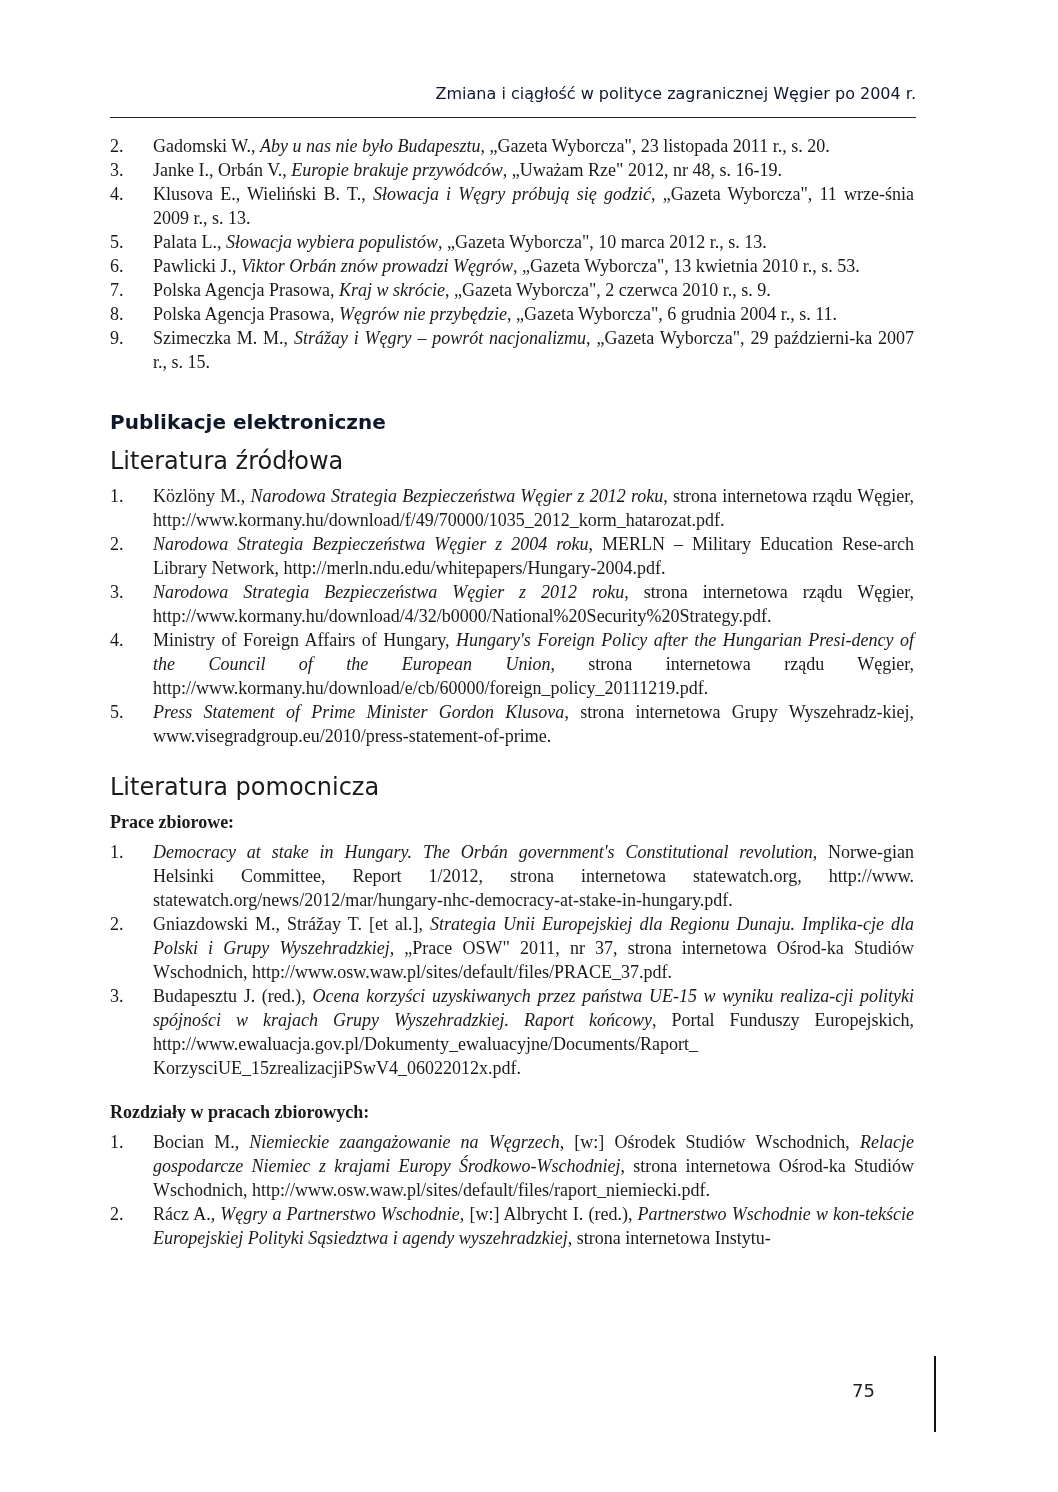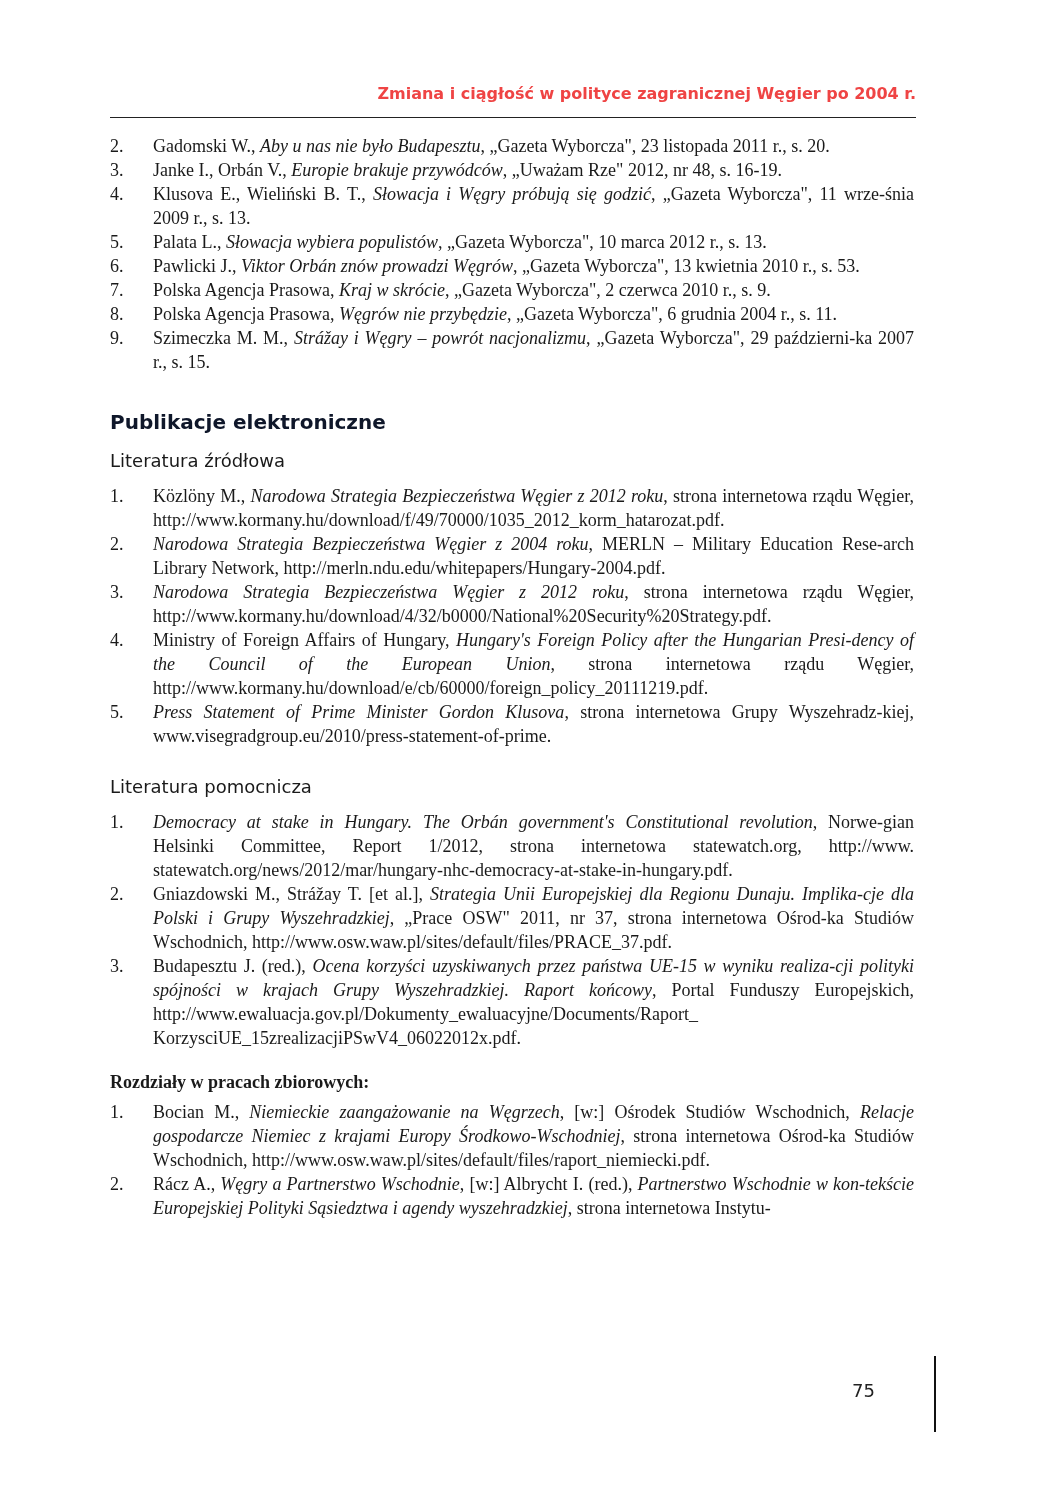--- a/index.html
+++ b/index.html
@@ -1,35 +1,35 @@
 <!DOCTYPE html>
 <html><head>
 <meta charset="utf-8">
 <style>
   html, body { margin: 0; padding: 0; background: #ffffff; }
   body { width: 1058px; height: 1492px; position: relative; overflow: hidden; color: #1a1a1a; }
   .running-head {
     position: absolute; left: 110px; top: 84px; width: 806px; text-align: right;
-    font-family: "DejaVu Sans", sans-serif; font-size: 16px; color: #ef4444; font-weight: bold;
+    font-family: "DejaVu Sans", sans-serif; font-size: 16px; color: #0f172a;
   }
   .head-rule { position: absolute; left: 110px; top: 117px; width: 806px; height: 1px; background: #222; }
   .content {
     position: absolute; left: 110px; top: 134px; width: 804px;
     font-family: "Liberation Serif", serif; font-size: 18px; line-height: 24px;
   }
   ol.refs { list-style: none; margin: 0; padding: 0; }
   ol.refs li { position: relative; padding-left: 43px; text-align: justify; }
   ol.refs li .num { position: absolute; left: 0; top: 0; }
   .ital { font-style: italic; }
   h2.section {
     font-family: "DejaVu Sans", sans-serif; font-weight: bold; font-size: 20px;
     margin: 34px 0 0 0; line-height: 28px; color: #0f172a;
   }
   h3.sub {
-    font-family: "DejaVu Sans", sans-serif; font-weight: normal; font-size: 18px;
+    font-family: "DejaVu Sans", sans-serif; font-weight: normal; font-size: 24px;
     margin: 12px 0 10px 0; line-height: 26px;
   }
   h3.sub.gap { margin-top: 26px; }
   h4.group { font-family: "Liberation Serif", serif; font-weight: bold; font-size: 18px; margin: 10px 0 6px 0; line-height: 24px; }
   h4.group.gap { margin-top: 20px; }
   .page-number {
     position: absolute; left: 852px; top: 1380px; font-family: "DejaVu Sans", sans-serif; font-size: 18px; color: #222;
   }
   .page-rule { position: absolute; left: 934px; top: 1356px; width: 2px; height: 76px; background: #111; }
 </style>
@@ -55,20 +55,21 @@
   <h3 class="sub">Literatura źródłowa</h3>
   <ol class="refs">
       <li><span class="num">1.</span><span>Közlöny M., </span><span class="ital">Narodowa Strategia Bezpieczeństwa Węgier z 2012 roku</span><span>, strona internetowa rządu Węgier, http://www.kormany.hu/download/f/49/70000/1035_2012_korm_hatarozat.pdf.</span></li>
       <li><span class="num">2.</span><span class="ital">Narodowa Strategia Bezpieczeństwa Węgier z 2004 roku</span><span>, MERLN – Military Education Rese-arch Library Network, http://merln.ndu.edu/whitepapers/Hungary-2004.pdf.</span></li>
       <li><span class="num">3.</span><span class="ital">Narodowa Strategia Bezpieczeństwa Węgier z 2012 roku</span><span>, strona internetowa rządu Węgier, http://www.kormany.hu/download/4/32/b0000/National%20Security%20Strategy.pdf.</span></li>
       <li><span class="num">4.</span><span>Ministry of Foreign Affairs of Hungary, </span><span class="ital">Hungary's Foreign Policy after the Hungarian Presi-dency of the Council of the European Union</span><span>, strona internetowa rządu Węgier, http://www.kormany.hu/download/e/cb/60000/foreign_policy_20111219.pdf.</span></li>
       <li><span class="num">5.</span><span class="ital">Press Statement of Prime Minister Gordon Klusova</span><span>, strona internetowa Grupy Wyszehradz-kiej, www.visegradgroup.eu/2010/press-statement-of-prime.</span></li>
     </ol>
 
   <h3 class="sub gap">Literatura pomocnicza</h3>
+  <h4 class="group">Prace zbiorowe:</h4>
   <ol class="refs">
       <li><span class="num">1.</span><span class="ital">Democracy at stake in Hungary. The Orbán government's Constitutional revolution</span><span>, Norwe-gian Helsinki Committee, Report 1/2012, strona internetowa statewatch.org, http://www. statewatch.org/news/2012/mar/hungary-nhc-democracy-at-stake-in-hungary.pdf.</span></li>
       <li><span class="num">2.</span><span>Gniazdowski M., Strážay T. [et al.], </span><span class="ital">Strategia Unii Europejskiej dla Regionu Dunaju. Implika-cje dla Polski i Grupy Wyszehradzkiej</span><span>, „Prace OSW" 2011, nr 37, strona internetowa Ośrod-ka Studiów Wschodnich, http://www.osw.waw.pl/sites/default/files/PRACE_37.pdf.</span></li>
       <li><span class="num">3.</span><span>Budapesztu J. (red.), </span><span class="ital">Ocena korzyści uzyskiwanych przez państwa UE-15 w wyniku realiza-cji polityki spójności w krajach Grupy Wyszehradzkiej. Raport końcowy</span><span>, Portal Funduszy Europejskich,  http://www.ewaluacja.gov.pl/Dokumenty_ewaluacyjne/Documents/Raport_ KorzysciUE_15zrealizacjiPSwV4_06022012x.pdf.</span></li>
     </ol>
 
   <h4 class="group gap">Rozdziały w pracach zbiorowych:</h4>
   <ol class="refs">
       <li><span class="num">1.</span><span>Bocian M., </span><span class="ital">Niemieckie zaangażowanie na Węgrzech</span><span>, [w:] Ośrodek Studiów Wschodnich, </span><span class="ital">Relacje gospodarcze Niemiec z krajami Europy Środkowo-Wschodniej</span><span>, strona internetowa Ośrod-ka Studiów Wschodnich, http://www.osw.waw.pl/sites/default/files/raport_niemiecki.pdf.</span></li>
       <li><span class="num">2.</span><span>Rácz A., </span><span class="ital">Węgry a Partnerstwo Wschodnie</span><span>, [w:] Albrycht I. (red.), </span><span class="ital">Partnerstwo Wschodnie w kon-tekście Europejskiej Polityki Sąsiedztwa i agendy wyszehradzkiej</span><span>, strona internetowa Instytu-</span></li>

